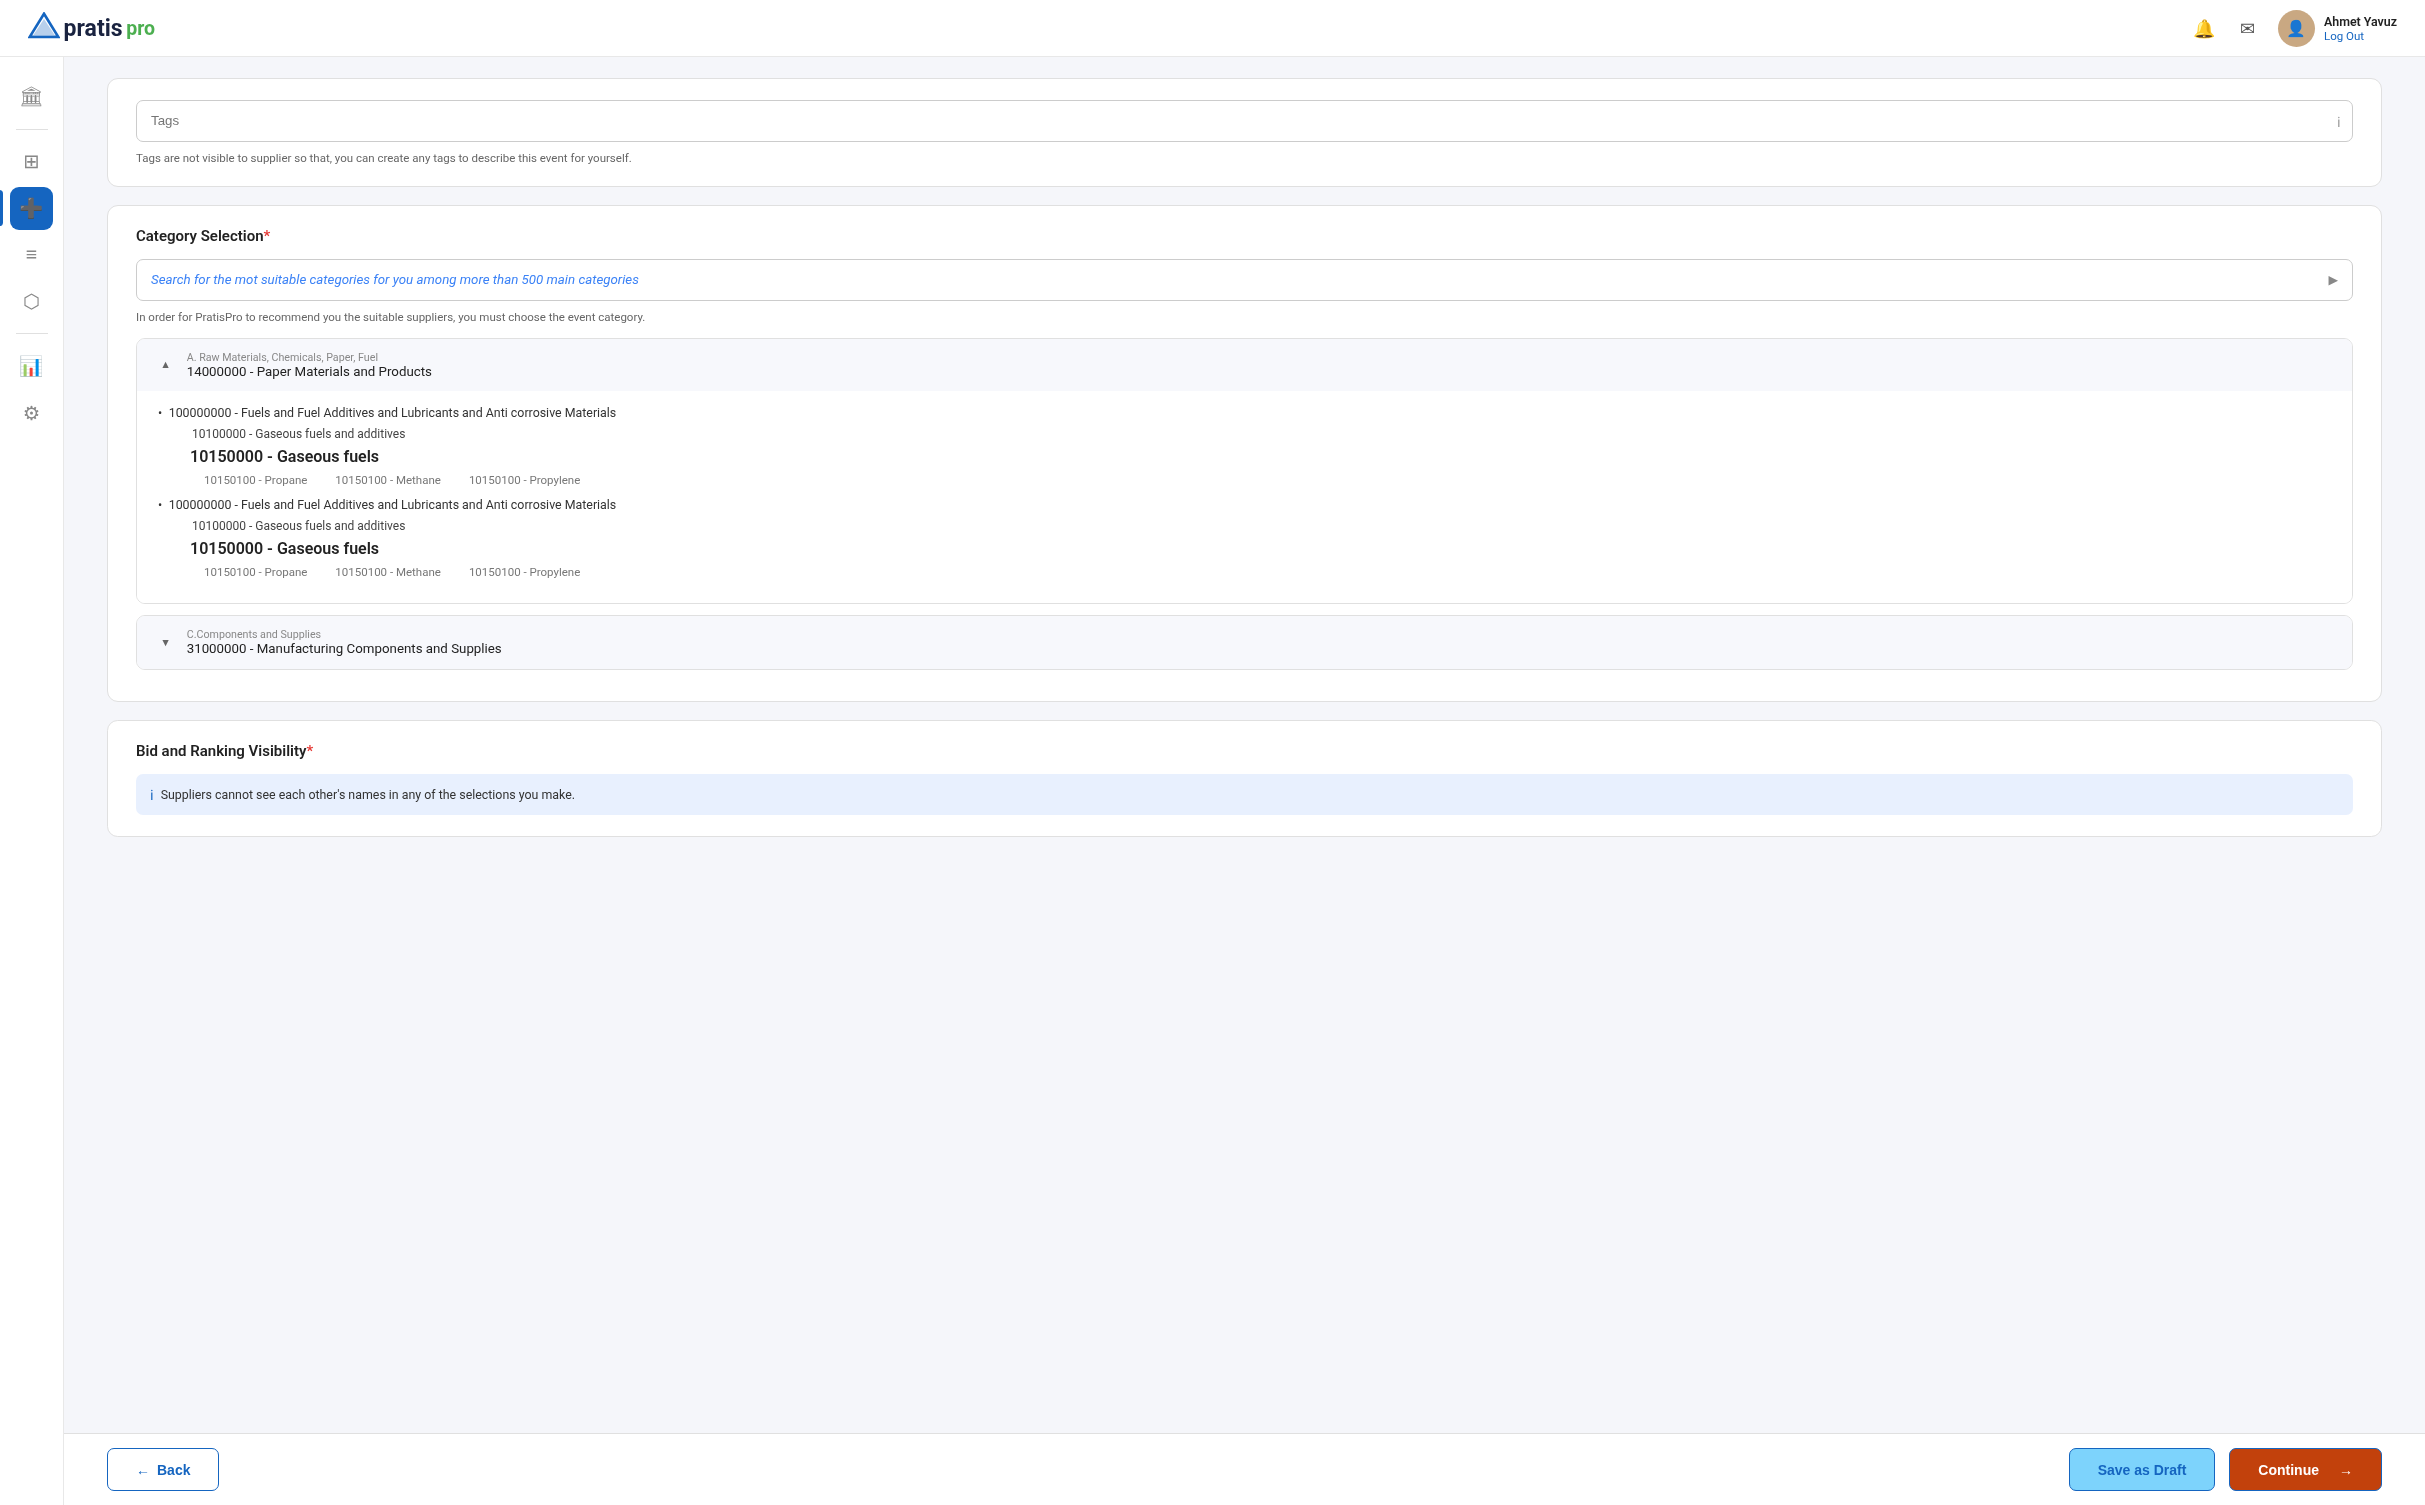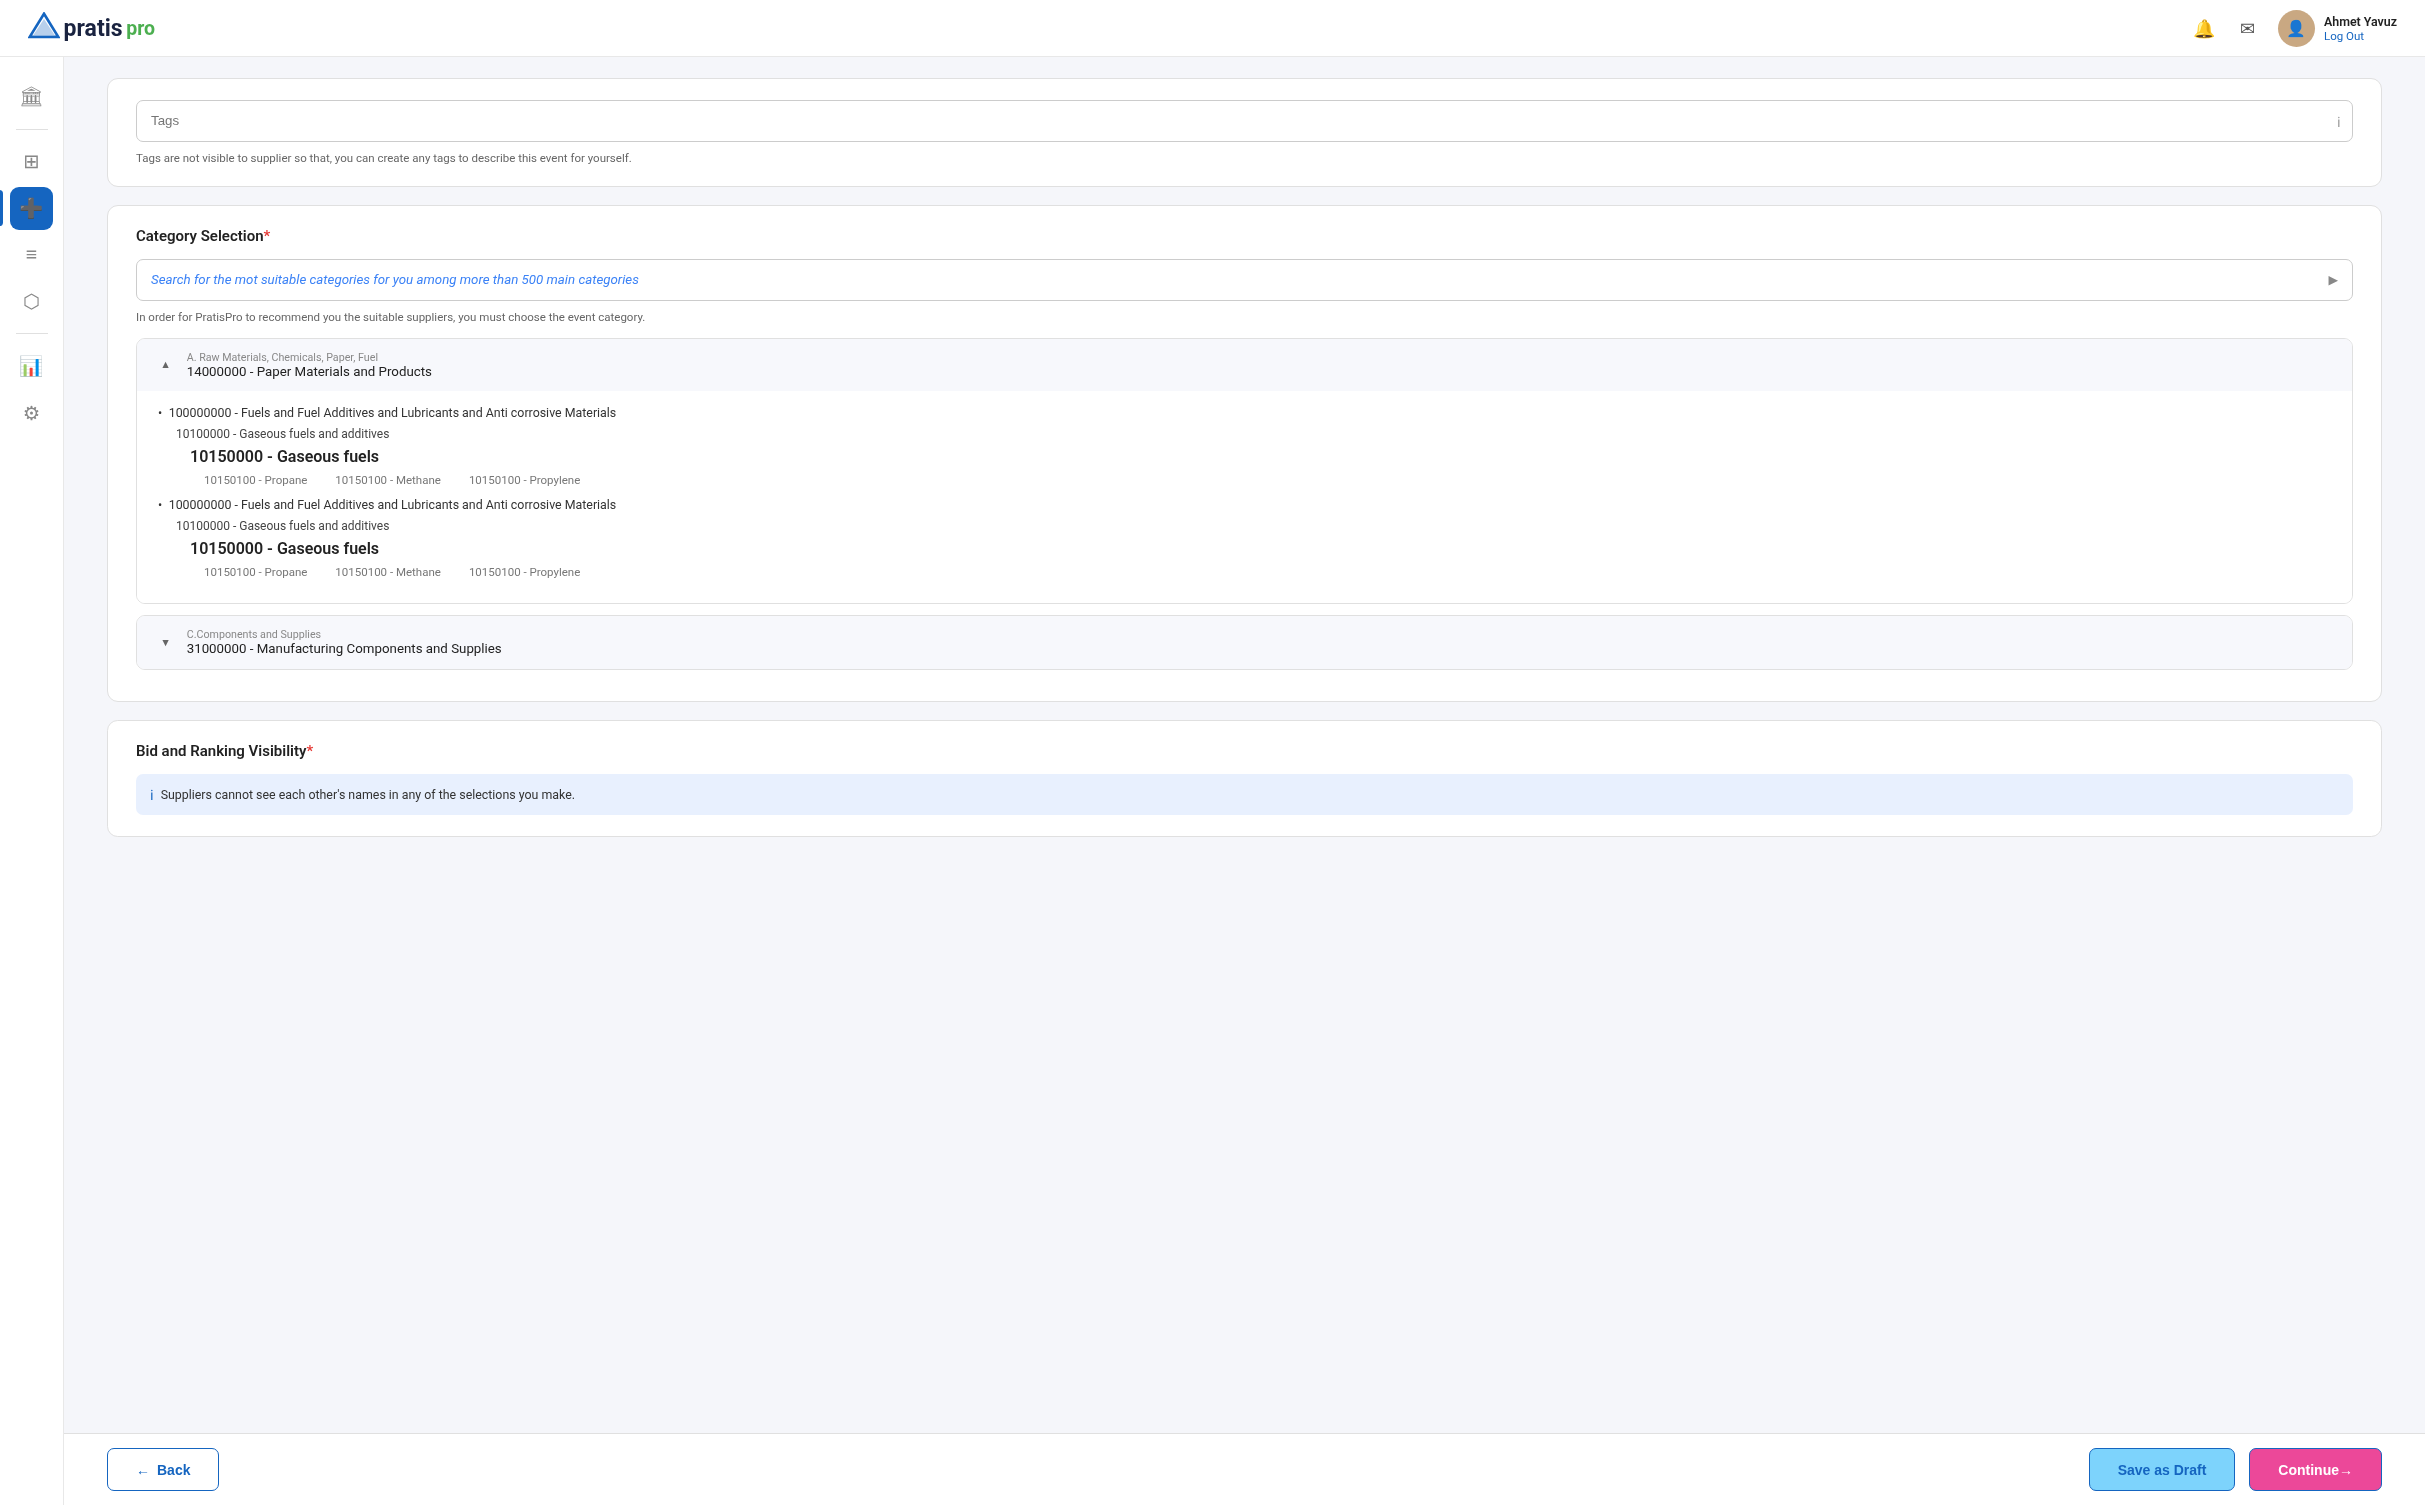--- a/index.html
+++ b/index.html
@@ -239,21 +239,21 @@
     }
     .cat-level1::before {
       content: '•';
       position: absolute;
       left: 0;
       color: #333;
     }
     .cat-level2 {
       font-size: 12px;
       color: #444;
-      margin-left: 18px;
+      margin-left: 34px;
       margin-bottom: 5.3px;
     }
     .cat-level3 {
       font-size: 16px;
       font-weight: 600;
       color: #222;
       margin-left: 32px;
       margin-bottom: 7px;
     }
     .cat-level4 {
@@ -323,22 +323,22 @@
       color: #1565c0;
       border-radius: 7px;
       padding: 12.4px 28px;
       font-size: 14px;
       font-weight: 600;
       cursor: pointer;
     }
     .btn-continue {
       display: flex;
       align-items: center;
-      gap: 0;
-      background: #ec4899;
+      gap: 20px;
+      background: #c2410c;
       border: 1.8px solid #1565c0;
       color: #fff;
       border-radius: 7px;
       padding: 6px 28px;
       font-size: 14px;
       font-weight: 600;
       cursor: pointer;
     }
     .bottom-right {
       display: flex;

